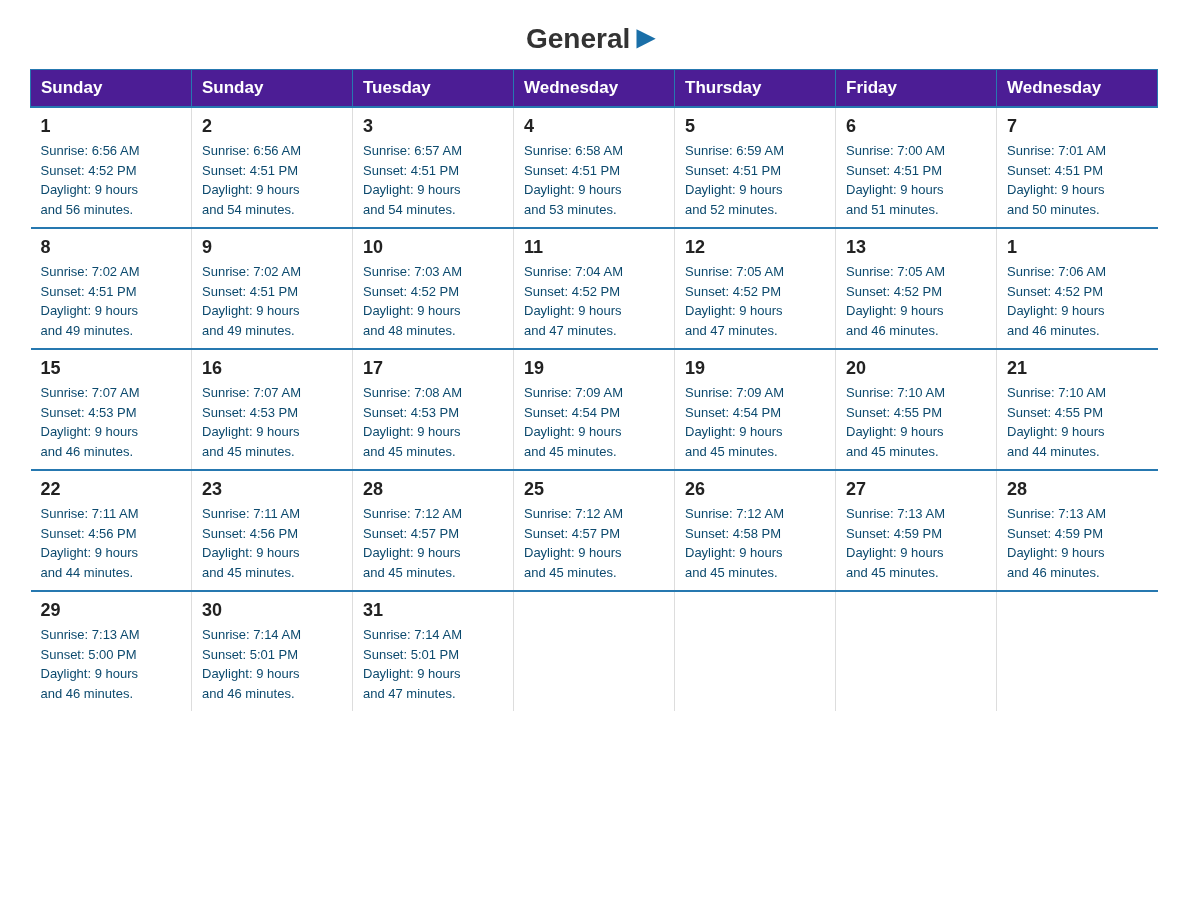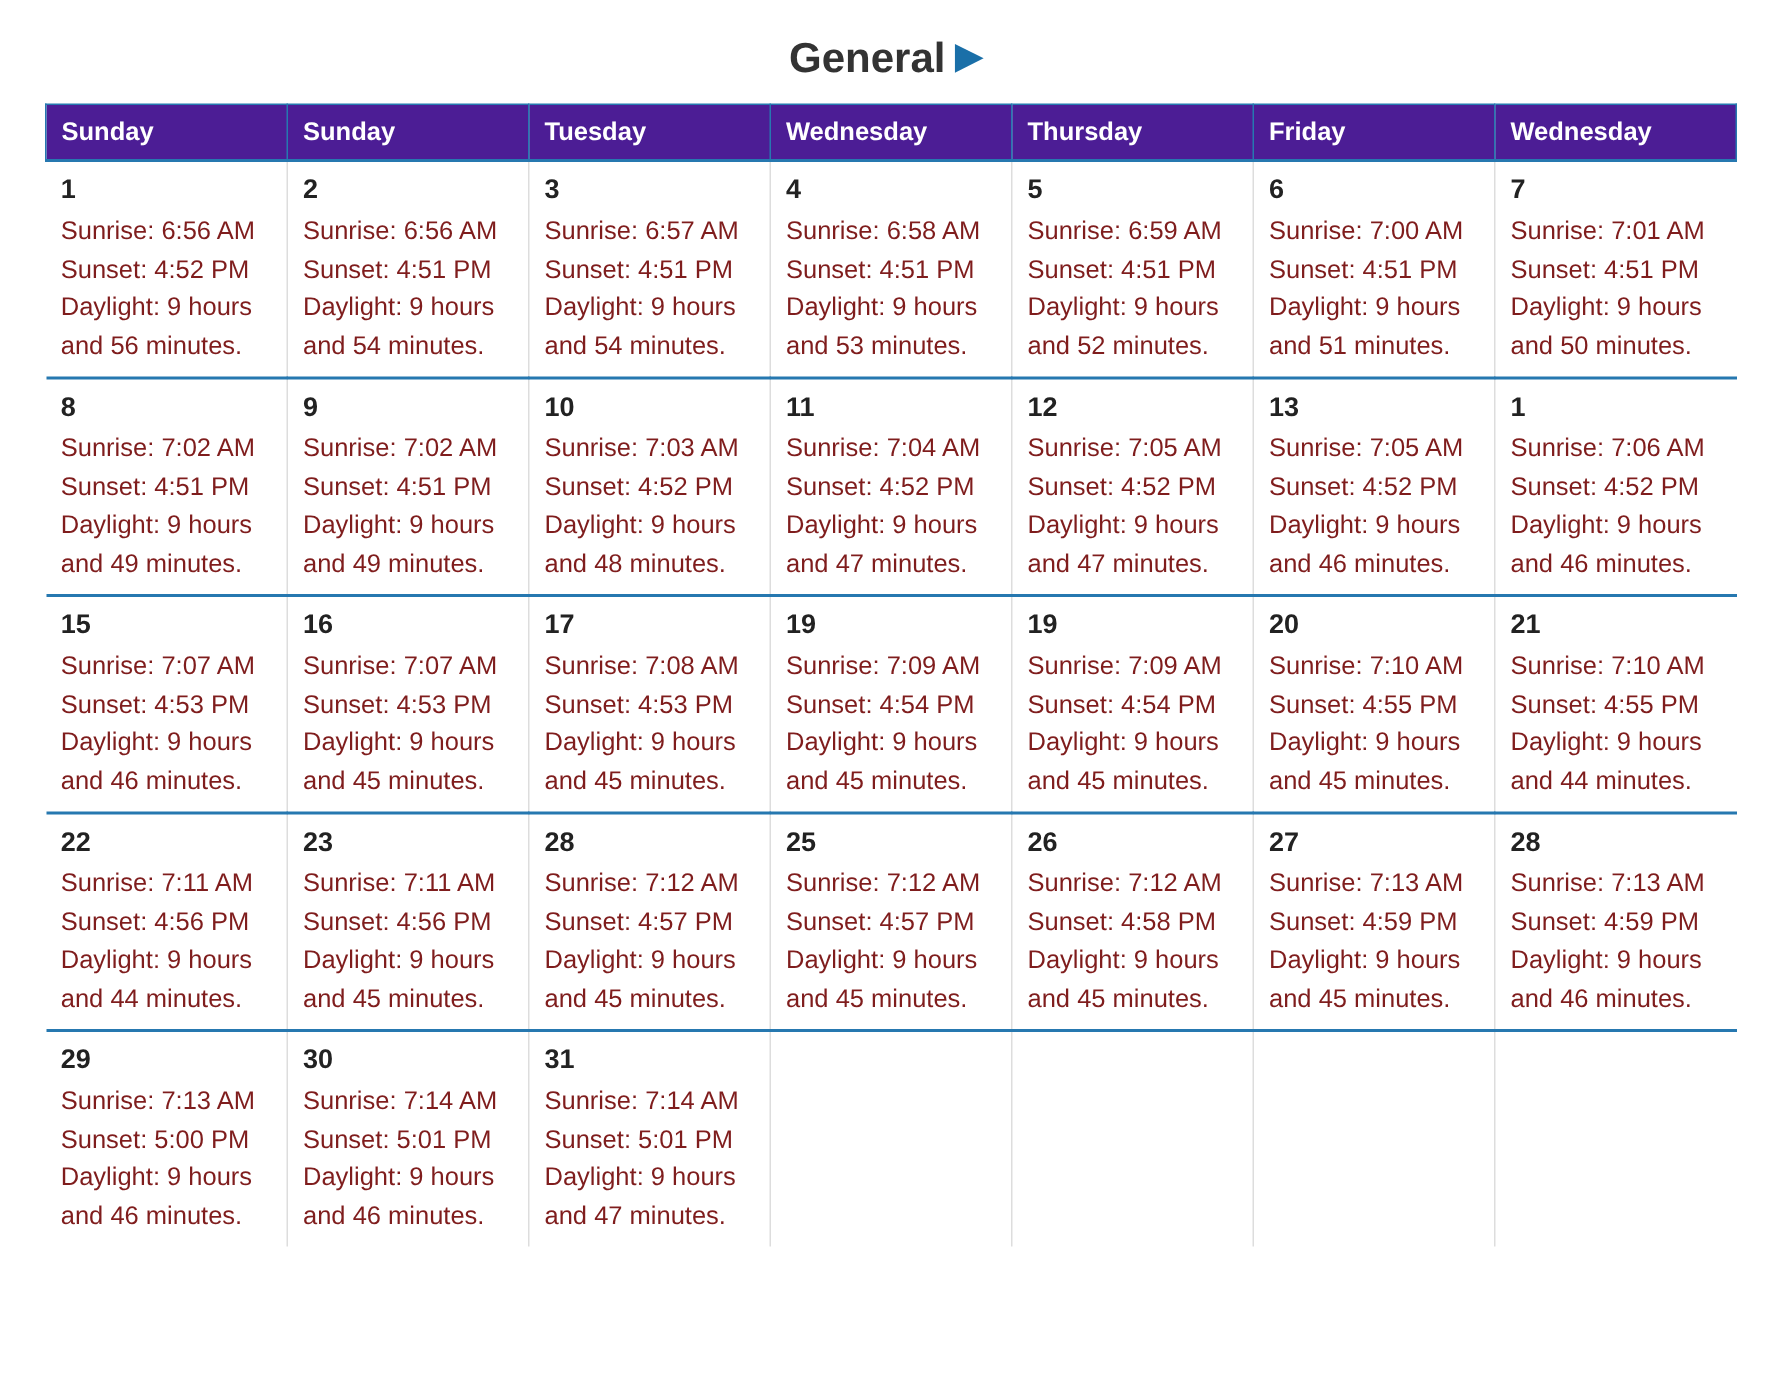--- a/index.html
+++ b/index.html
@@ -73,23 +73,23 @@
     tbody tr td:last-child {
       border-right: none;
     }
     .day-num {
       font-size: 18px;
       font-weight: bold;
       display: block;
       margin-bottom: 4px;
     }
     .day-info {
-      font-size: 17px;
+      font-size: 13px;
       line-height: 1.5;
-      color: #7f1d1d;
+      color: #0c4a6e;
     }
     .empty-cell {
       background: #fff;
     }
   </style>
 </head>
 <body>
 
 <div class="header">
   <div class="logo">

